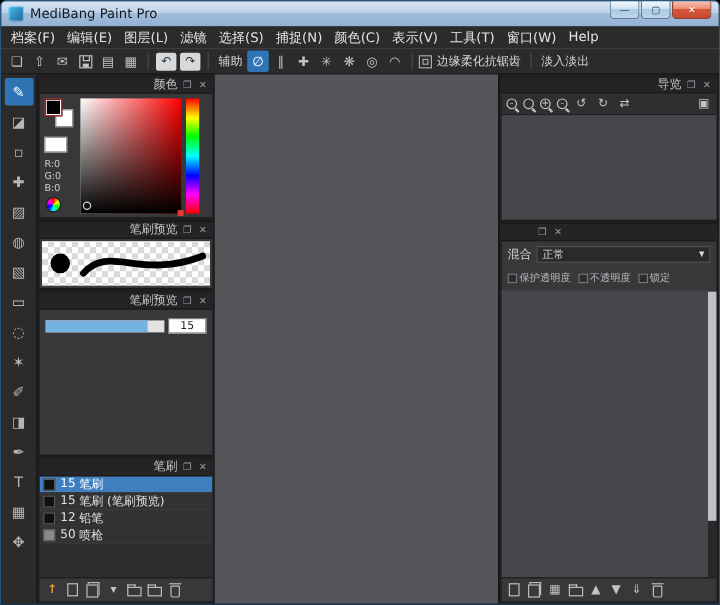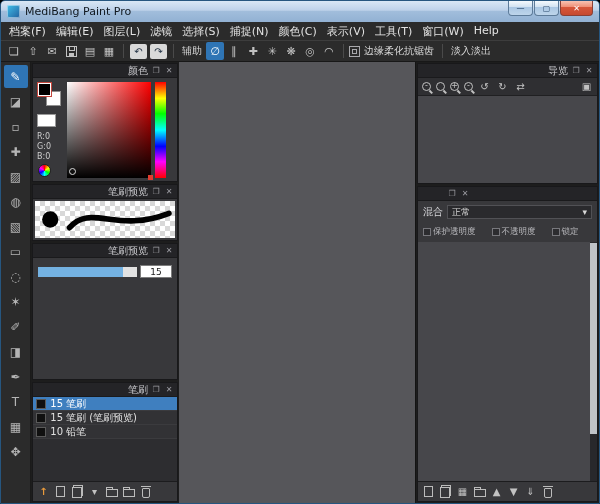--- a/index.html
+++ b/index.html
@@ -89,21 +89,21 @@
   .mla{margin-left:auto}
 
   
   .p-layers{flex:1}
   .lrow{display:flex;align-items:center;gap:4px;padding:0 5px;flex:0 0 auto}
   .lrow.op{margin-top:5px}
   .llabel{font-size:10px;color:#d5d5d8;white-space:nowrap}
   .ltrack{flex:1;height:9px;background:#c9c9cc;position:relative}
   .dash{color:#c9c9cc;font-size:9px}
   .blendbox{flex:1;height:14px;background:#2a2a2d;border:1px solid #515155;color:#d8d8d8;font-size:9px;display:flex;align-items:center;justify-content:space-between;padding:0 4px;margin:4px 0}
-  .chkrow{display:flex;gap:16px;padding:3px 5px 4px 5px;flex:0 0 auto}
+  .chkrow{display:flex;gap:6px;padding:3px 5px 4px 5px;flex:0 0 auto}
   .chk{display:flex;align-items:center;gap:2px;font-size:8.5px;color:#b9b9bd;white-space:nowrap}
   .box{width:8px;height:8px;border:1px solid #77777c;background:#2c2c2f;flex:0 0 auto}
   .llist{flex:1;display:flex;min-height:0}
   .larea{flex:1;background:#47474b}
   .vscroll{width:7px;background:#28282b}
   .vthumb{width:100%;height:80%;background:#bfc3c7;margin-top:1px}
 
   
   .i-page{width:9px;height:11px;border:1px solid #bcbcbc;display:inline-block}
   .i-pages{position:relative;width:11px;height:13px;display:inline-block}
@@ -276,22 +276,27 @@
             <span class="bsize">15</span>
             <span class="bname">笔刷</span>
           </div>
           <div class="brow">
             <span class="bchip"></span>
             <span class="bsize">15</span>
             <span class="bname">笔刷 (笔刷预览)</span>
           </div>
           <div class="brow">
             <span class="bchip"></span>
-            <span class="bsize">10</span>
+            <span class="bsize">12</span>
             <span class="bname">铅笔</span>
+          </div>
+          <div class="brow">
+            <span class="bchip gray"></span>
+            <span class="bsize">50</span>
+            <span class="bname">喷枪</span>
           </div>
         </div>
         <div class="pftr">
           <span class="fico orange">↑</span>
           <span class="fico">
               <span class="i-page"></span>
             </span>
           <span class="fico">
               <span class="i-pages"></span>
             </span>

